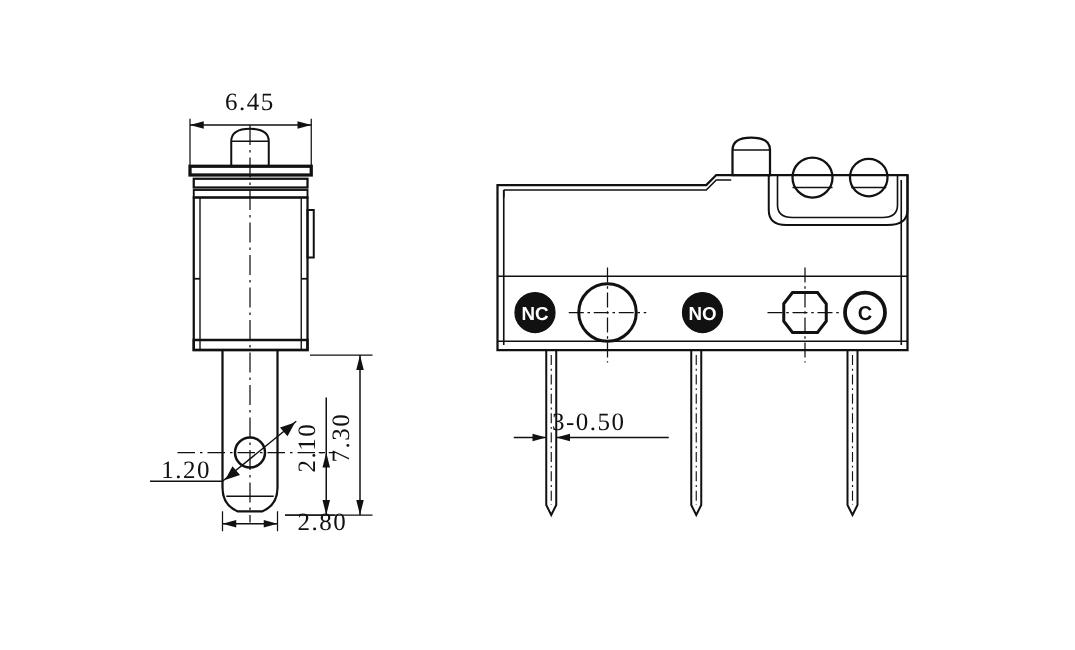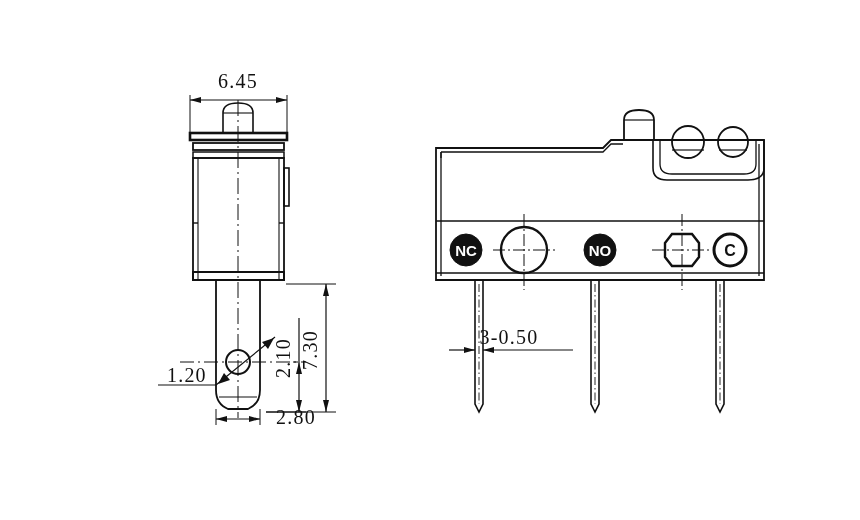--- a/index.html
+++ b/index.html
@@ -12,21 +12,20 @@
     width: 860px;
     height: 520px;
     overflow: hidden;
     font-family: "Liberation Serif", serif;
   }
   #drawing-root {
     position: relative;
     width: 792px;
     height: 520px;
     background: #ffffff;
-    padding-left: 38px;
   }
   svg#drawing-canvas {
     display: block;
     width: 860px;
     height: 520px;
   }
   .dim-text {
     font-family: "Liberation Serif", serif;
     font-size: 20px;
     fill: #111111;

